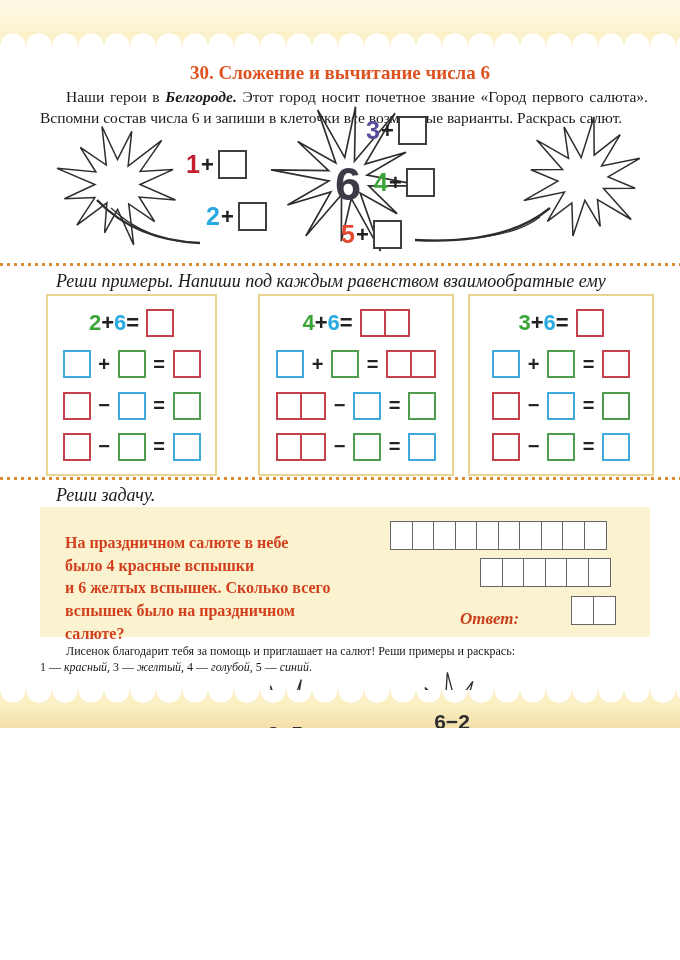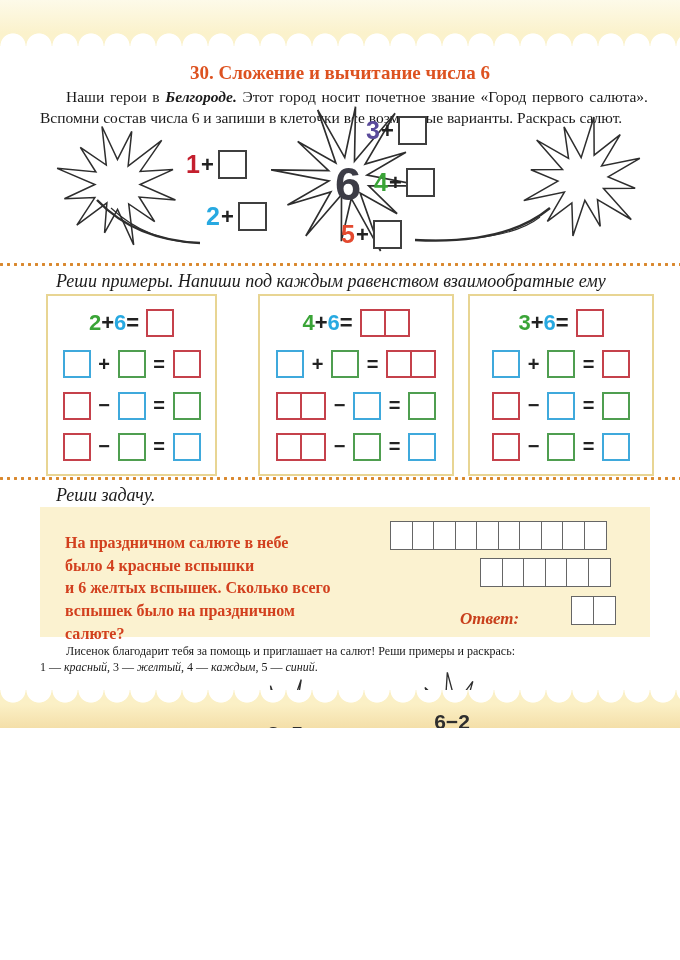--- a/index.html
+++ b/index.html
@@ -279,21 +279,21 @@
       </div>
     <div class="answer-label">Ответ:</div>
     <div class="gridcells" style="left:531px;top:89px;">
         <i></i>
         <i></i>
       </div>
   </div>
 
   <div class="abs task4">
     <span class="ind">Лисенок благодарит тебя за помощь и приглашает на салют! Реши примеры и раскрась:</span>
-    <span><span>1 — </span><span class="it">красный</span><span>, 3 — </span><span class="it">желтый</span><span>, 4 — </span><span class="it">каждым</span><span>, 5 — </span><span class="it">синий</span><span>.</span></span>
+    <span><span>1 — </span><span class="it">красный</span><span>, 3 — </span><span class="it">желтый</span><span>, 4 — </span><span class="it">голубой</span><span>, 5 — </span><span class="it">синий</span><span>.</span></span>
   </div>
 
   <svg class="abs deco" style="left:25px;top:660px;" width="470" height="250" viewBox="0 0 470 250">
     <use href="#star1" transform="translate(20,29) scale(1.3) rotate(12 50 50)"></use>
     <use href="#star2" transform="translate(206,26) scale(1.08) rotate(-15 50 50)"></use>
     <use href="#star1" transform="translate(371,10) scale(1.12) rotate(25 50 50)"></use>
     <use href="#star1" transform="translate(38,124) scale(1.28) rotate(40 50 50)"></use>
     <use href="#star2" transform="translate(162,139) scale(1.12) rotate(-30 50 50)"></use>
     <use href="#star2" transform="translate(326,124) scale(1.08) rotate(-8 50 50)"></use>
   </svg>

